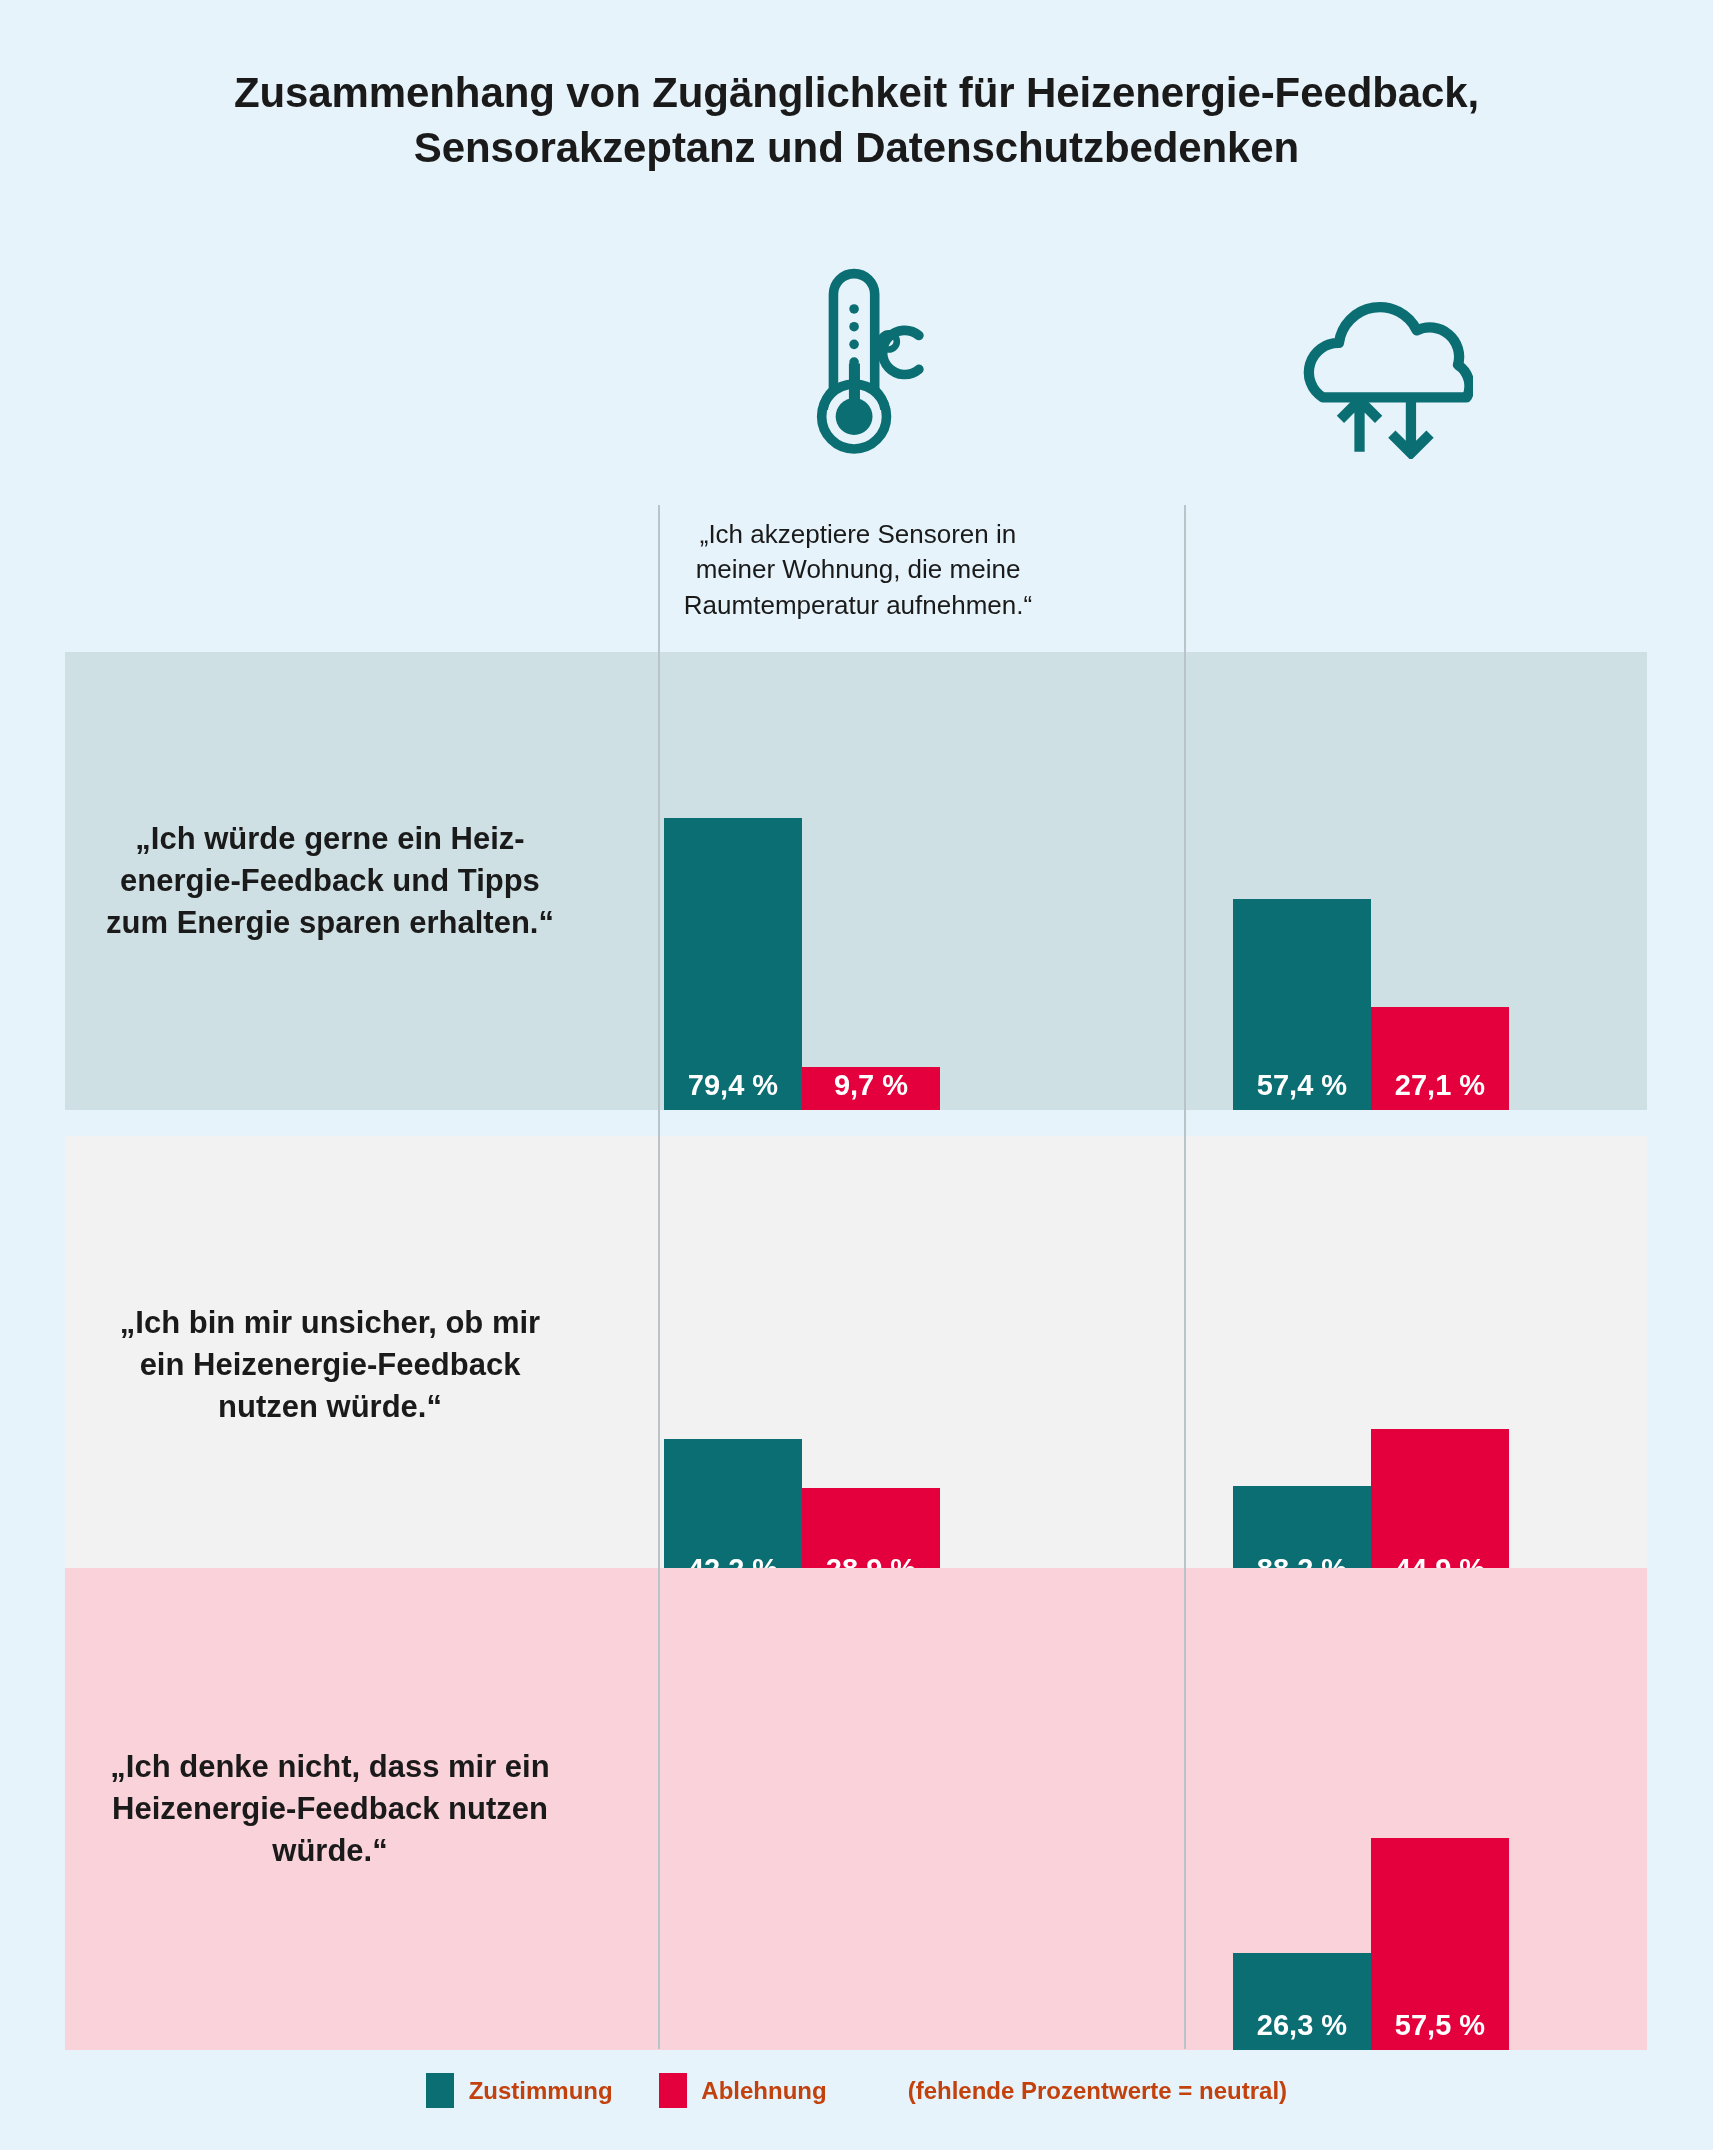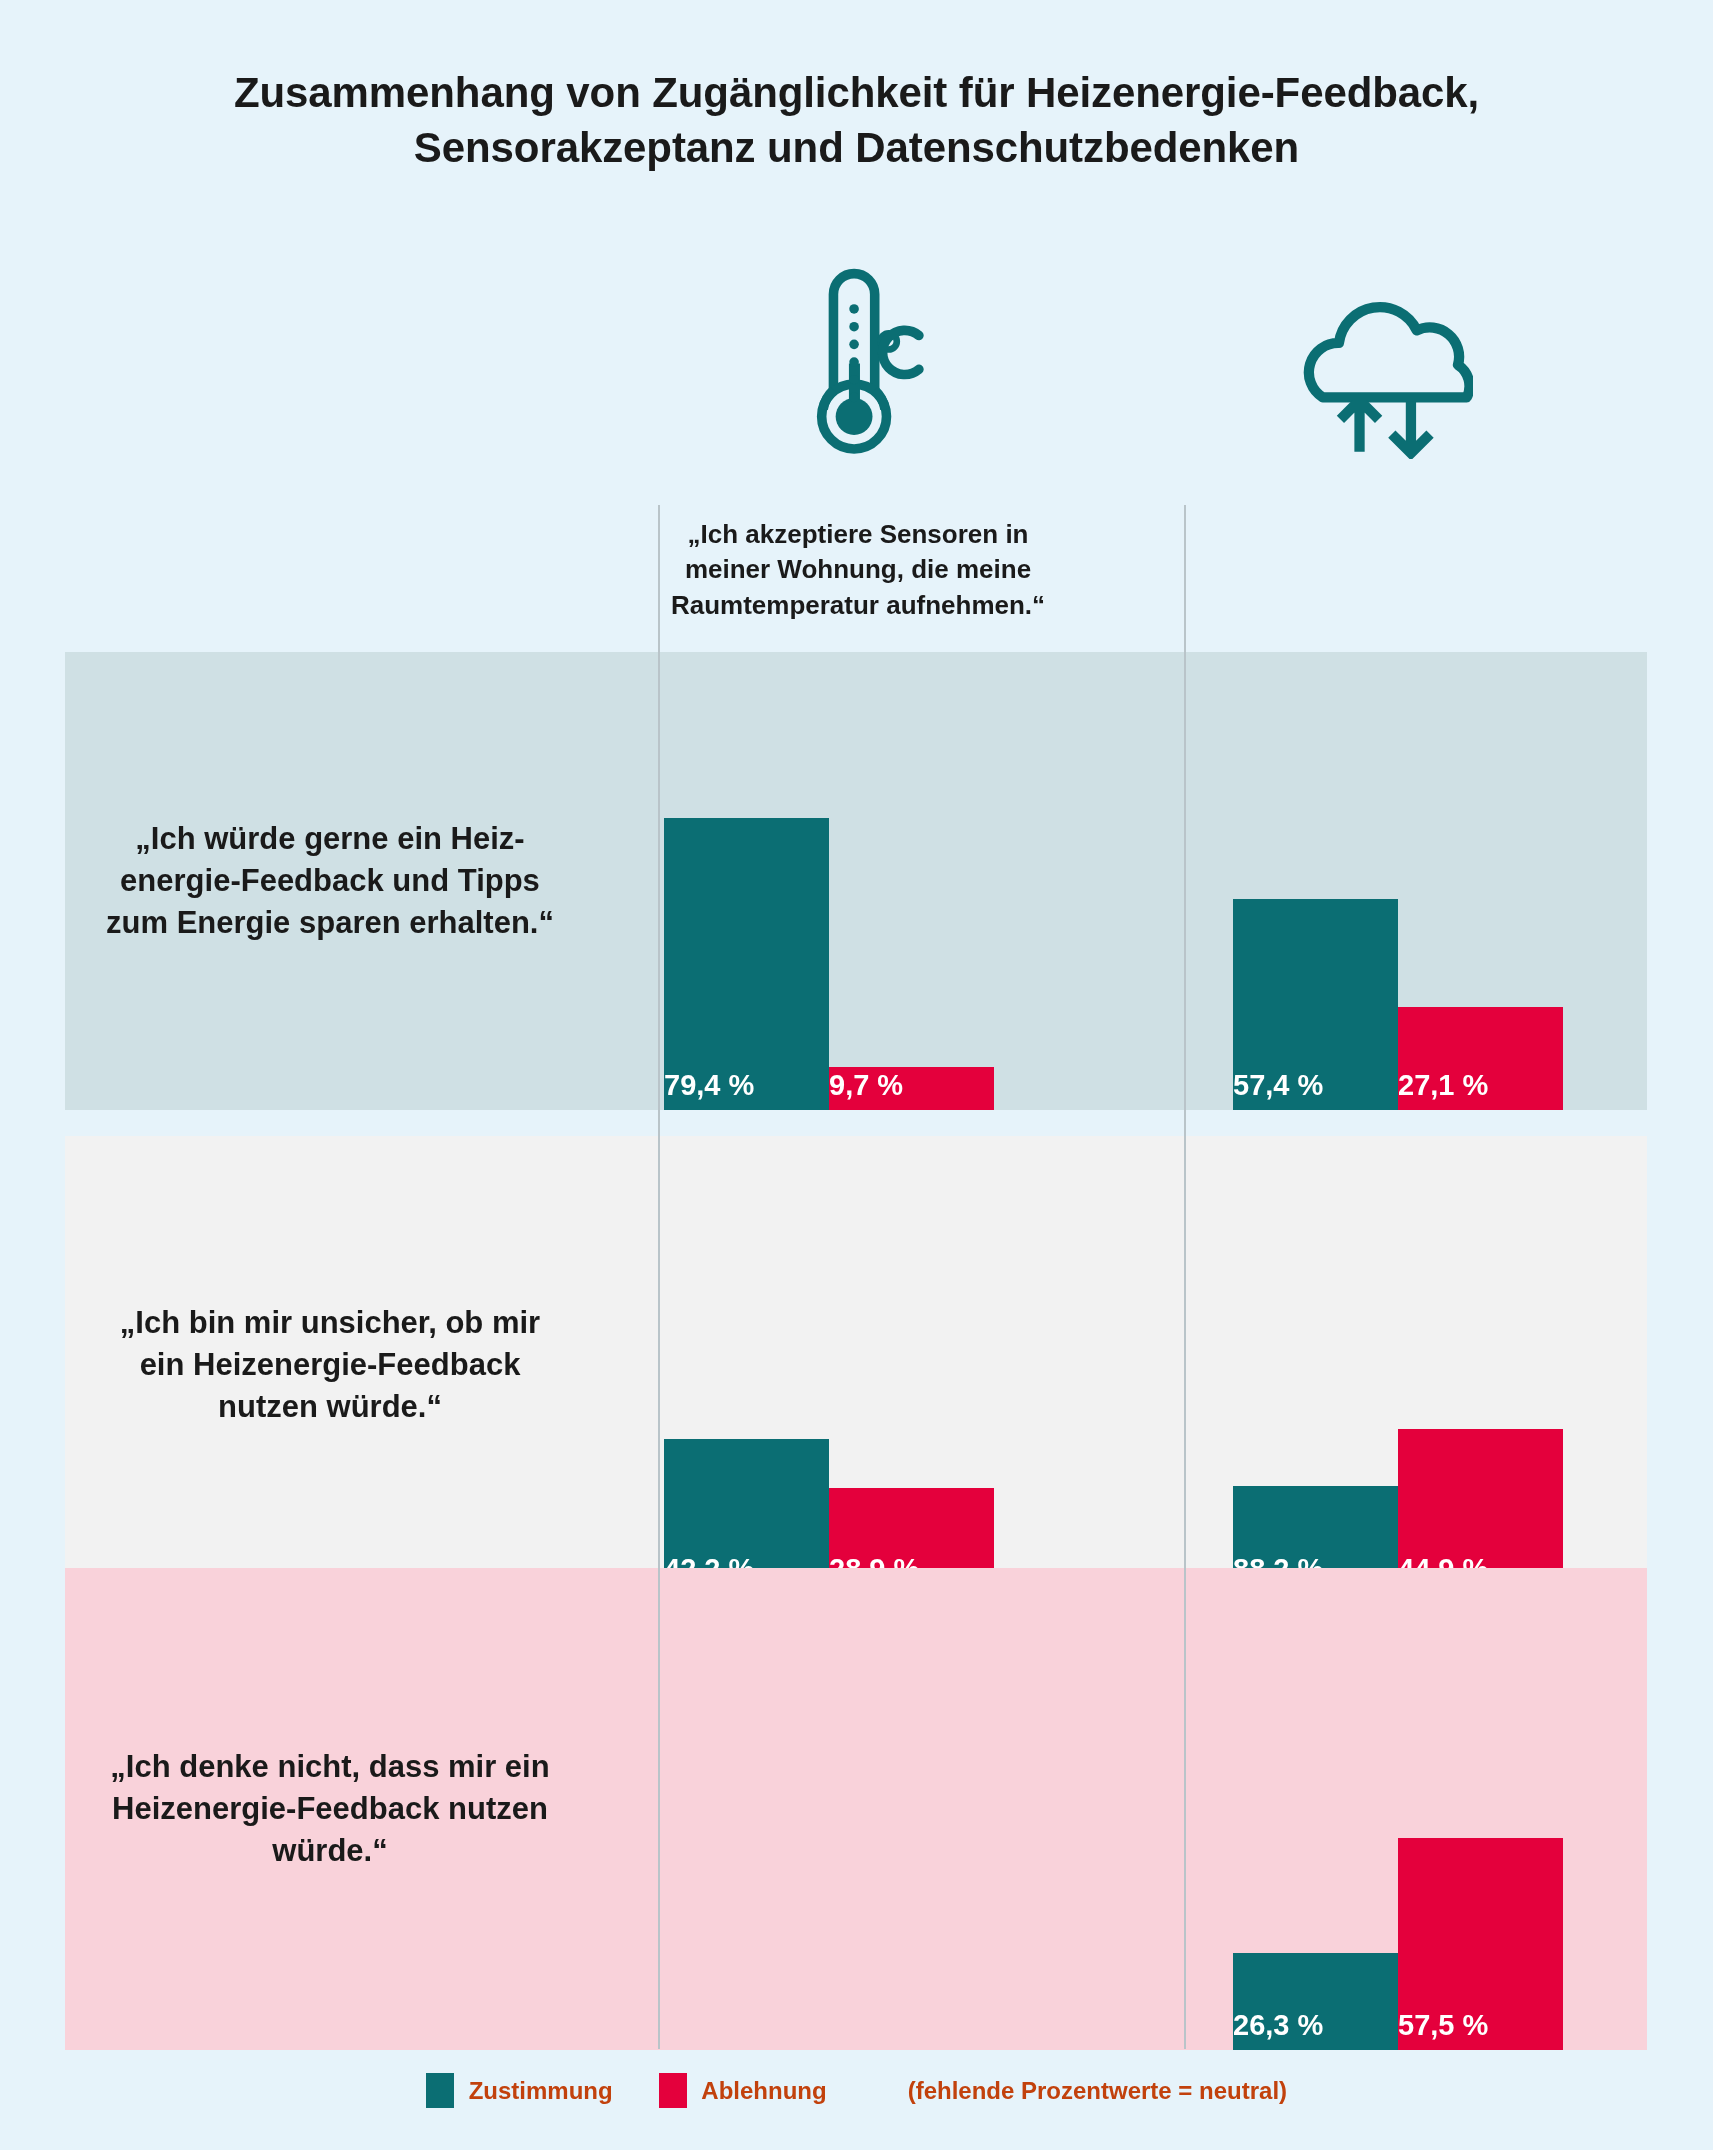--- a/index.html
+++ b/index.html
@@ -29,21 +29,21 @@
   .icon-cell { position:absolute; top:0; height:243px; display:flex; align-items:center; justify-content:center; }
   .icon-cell.col1 { left:595px; width:526px; }
   .icon-cell.col2 { left:1121px; width:526px; }
 
   
   .col-headers { position:absolute; left:0; top:508px; width:1713px; height:140px; }
   .col-head {
     position:absolute; top:0;
     text-align:center;
     font-size:26px;
-    font-weight:700;
+    font-weight:400;
     line-height:1.36;
     color:#1a1a1a;
     padding:8.8px 22px 0 22px;
   }
   .col-head.col1 { left:595px; width:526px; }
   .col-head.col2 { left:1121px; width:526px; }
 
   
   .grid { position:absolute; left:65px; top:652px; width:1582px; height:1397px; }
   .row { position:absolute; left:0; width:1582px; }
@@ -76,23 +76,24 @@
     bottom:0;
     height:100%;
     display:flex;
     align-items:flex-end;
   }
   .cell.c0 .bars { left:69px; }
   .cell.c1 .bars { left:49px; }
 
   .bar {
     position:relative;
-    width:165px;
+    width:138px;
     display:flex;
     align-items:flex-end;
+    justify-content:center;
   }
   .bar.teal { background:#0b6e73; }
   .bar.red  { background:#e4003c; }
 
   .bar .val {
     color:#ffffff;
     font-size:29px;
     font-weight:700;
     white-space:nowrap;
     line-height:1;

